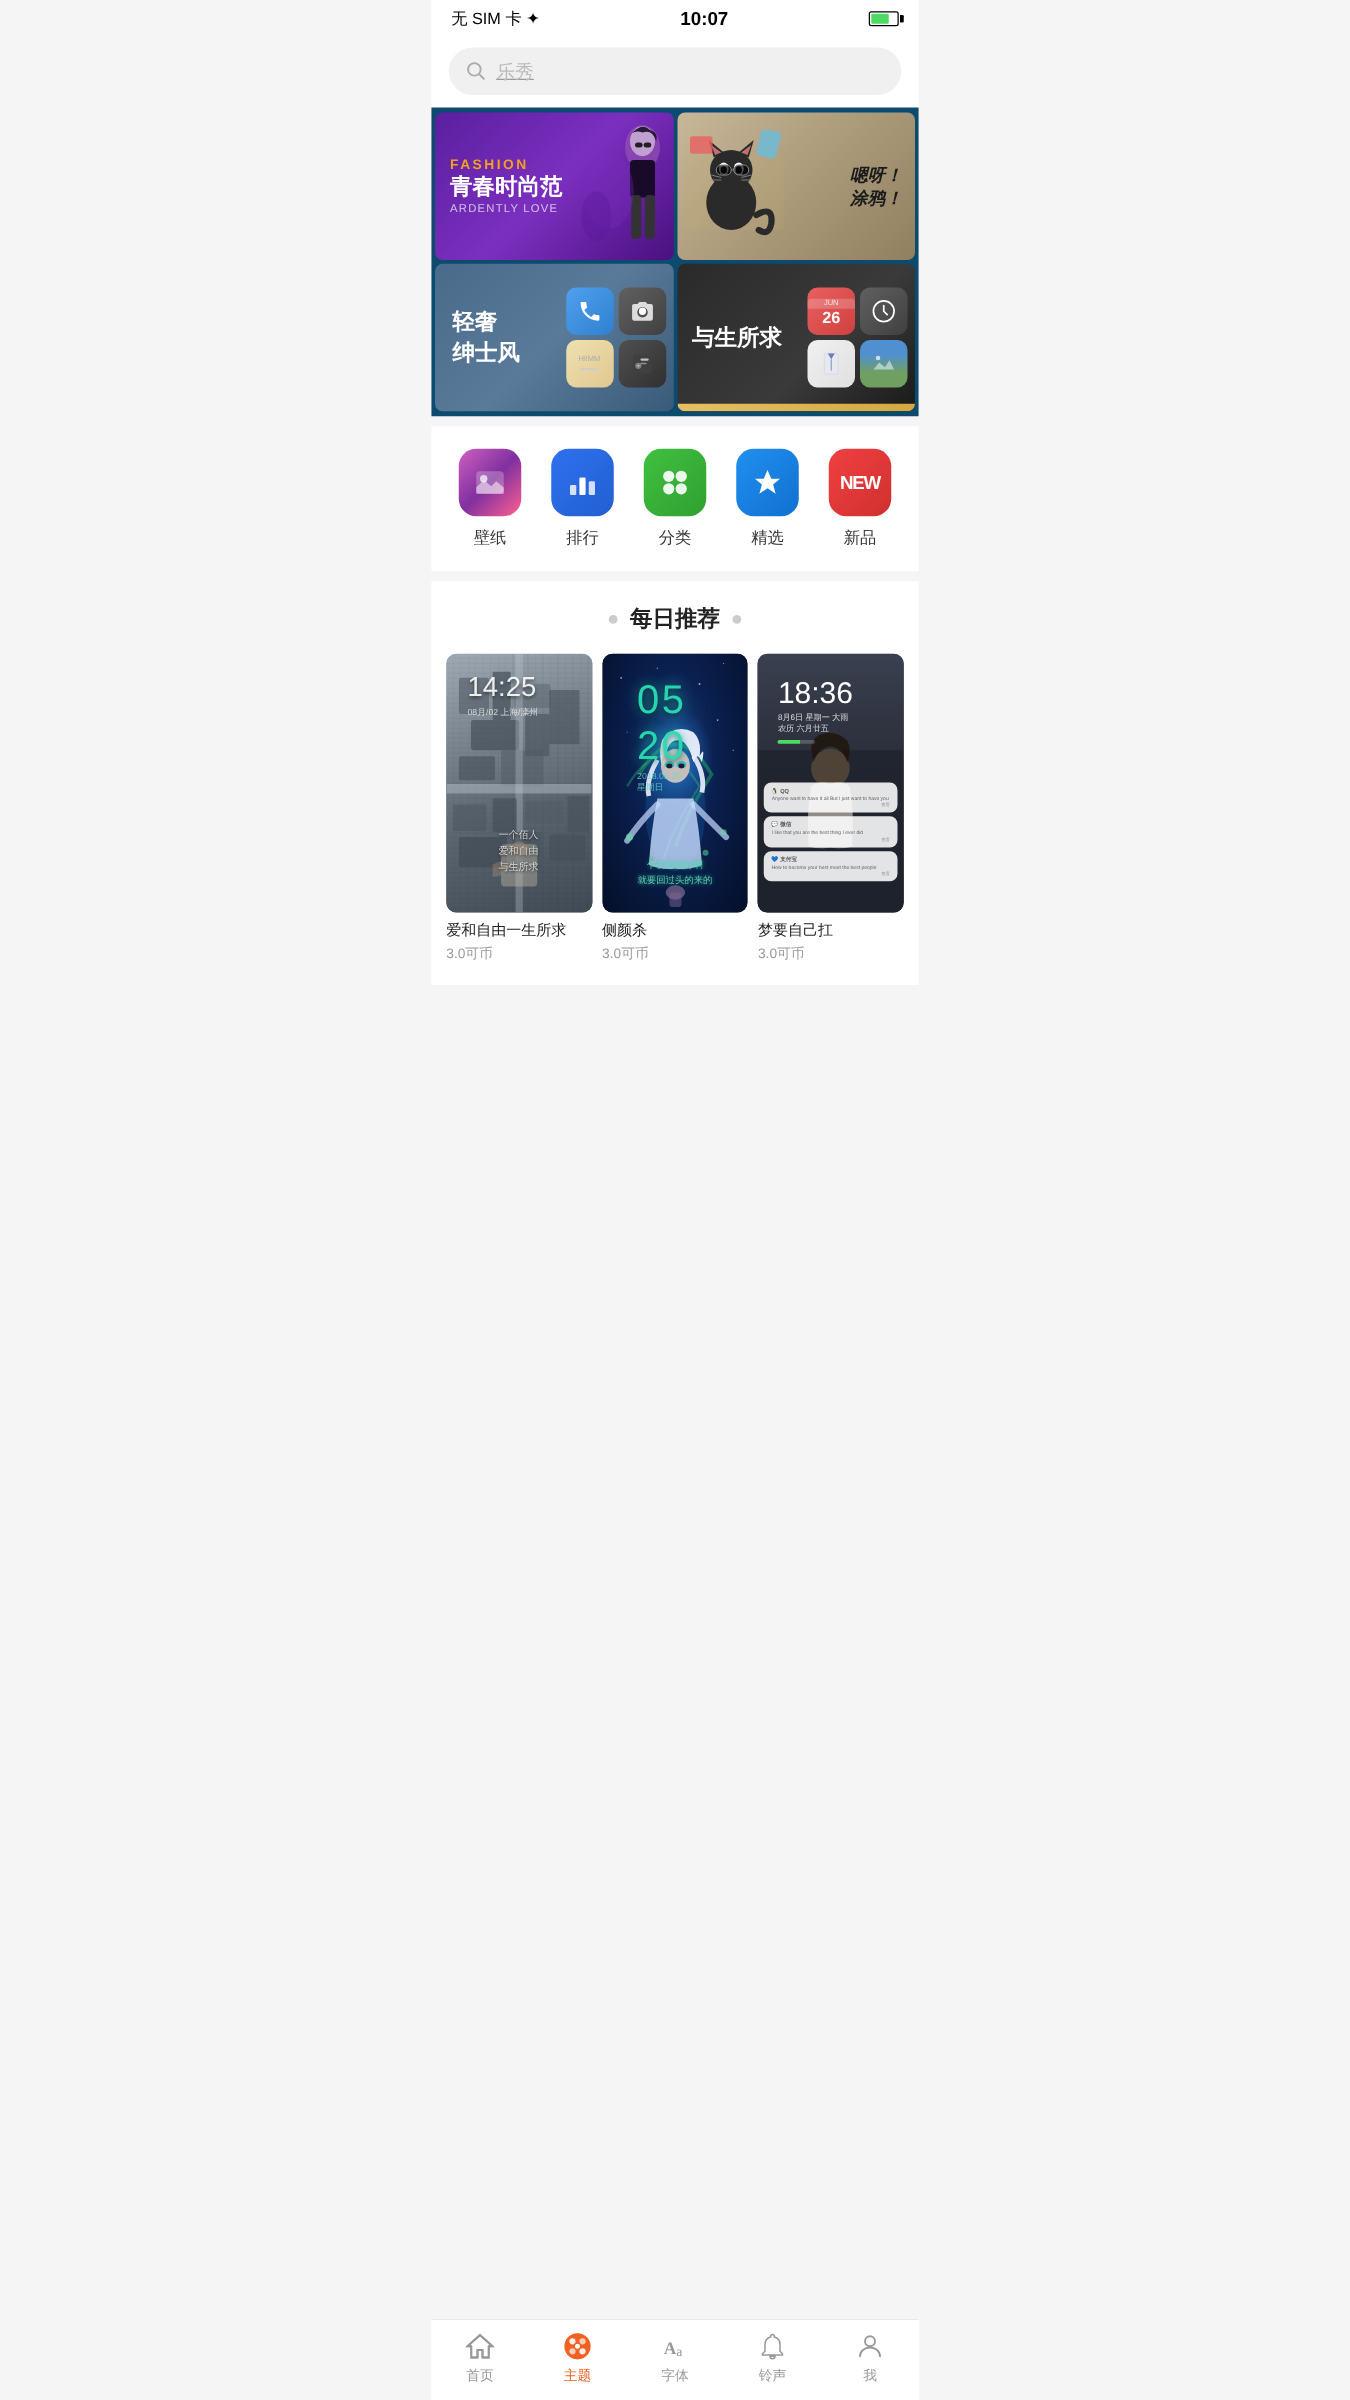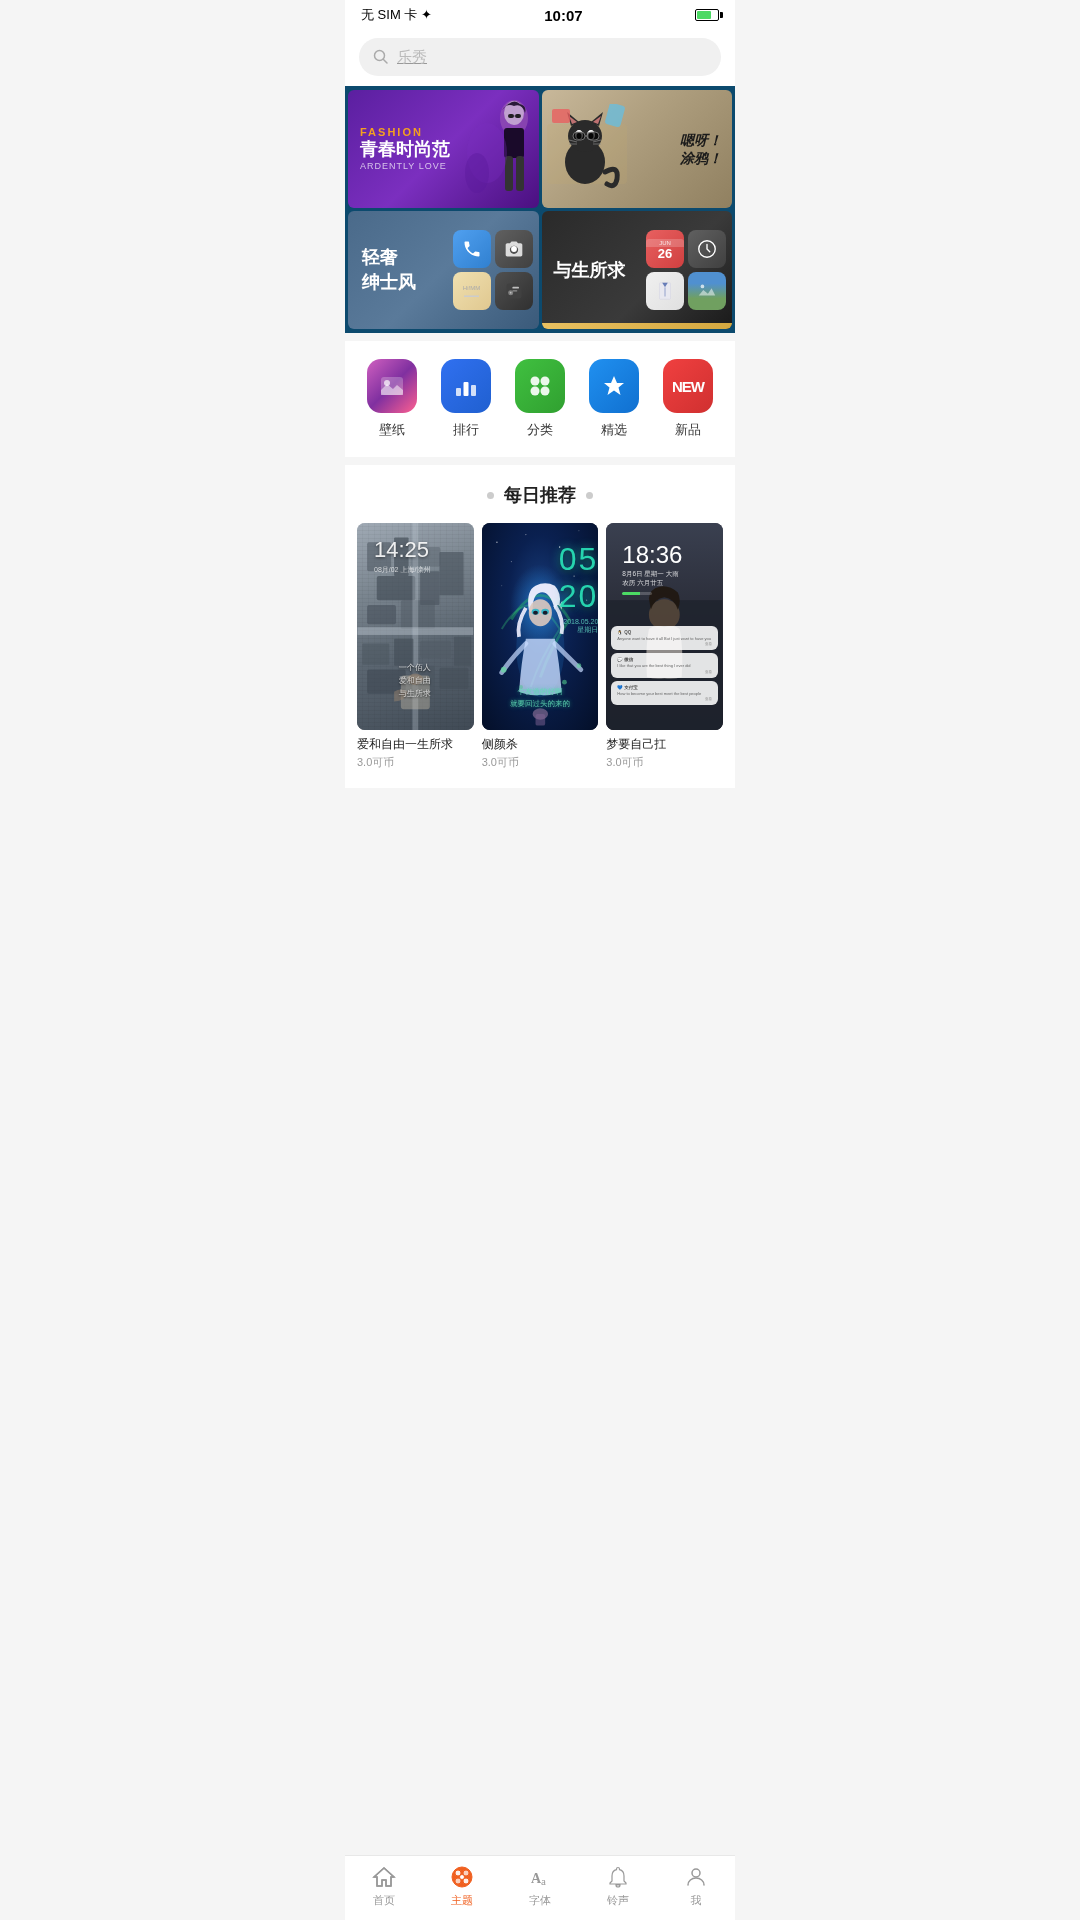--- a/index.html
+++ b/index.html
@@ -715,21 +715,21 @@
 
               <circle cx="22" cy="152" r="3" fill="rgba(100,220,160,0.7)"></circle>
               <circle cx="100" cy="148" r="2.5" fill="rgba(100,220,160,0.6)"></circle>
               <circle cx="40" cy="170" r="2" fill="rgba(80,200,140,0.5)"></circle>
               <circle cx="85" cy="165" r="2.5" fill="rgba(80,200,140,0.6)"></circle>
 
               <ellipse cx="60" cy="198" rx="8" ry="6" fill="rgba(150,120,160,0.6)"></ellipse>
               <rect x="55" y="198" width="10" height="12" rx="2" fill="rgba(130,100,150,0.5)"></rect>
             </svg>
 
-            <div style="position:absolute;top:18px;left:0;right:0;text-align:right;">
+            <div style="position:absolute;top:18px;left:0;right:0;text-align:left;padding-left:28px;">
               <div style="font-size:32px;color:rgba(40,220,180,0.95);font-weight:200;letter-spacing:2px;text-shadow:0 0 10px rgba(40,220,180,0.7),0 2px 4px rgba(0,0,0,0.5);">05<br>20</div>
               <div style="font-size:7px;color:rgba(100,220,200,0.8);margin-top:3px;">2018.05.20<br>星期日</div>
             </div>
 
             <div style="position:absolute;bottom:20px;left:5px;right:5px;">
               <div style="font-size:7.5px;color:rgba(100,220,180,0.85);line-height:1.6;text-align:center;text-shadow:0 0 4px rgba(40,200,160,0.8);">乍友道的好啊<br>就要回过头的来的</div>
             </div>
           </div>
         </div>
         <div class="theme-name">侧颜杀</div>

